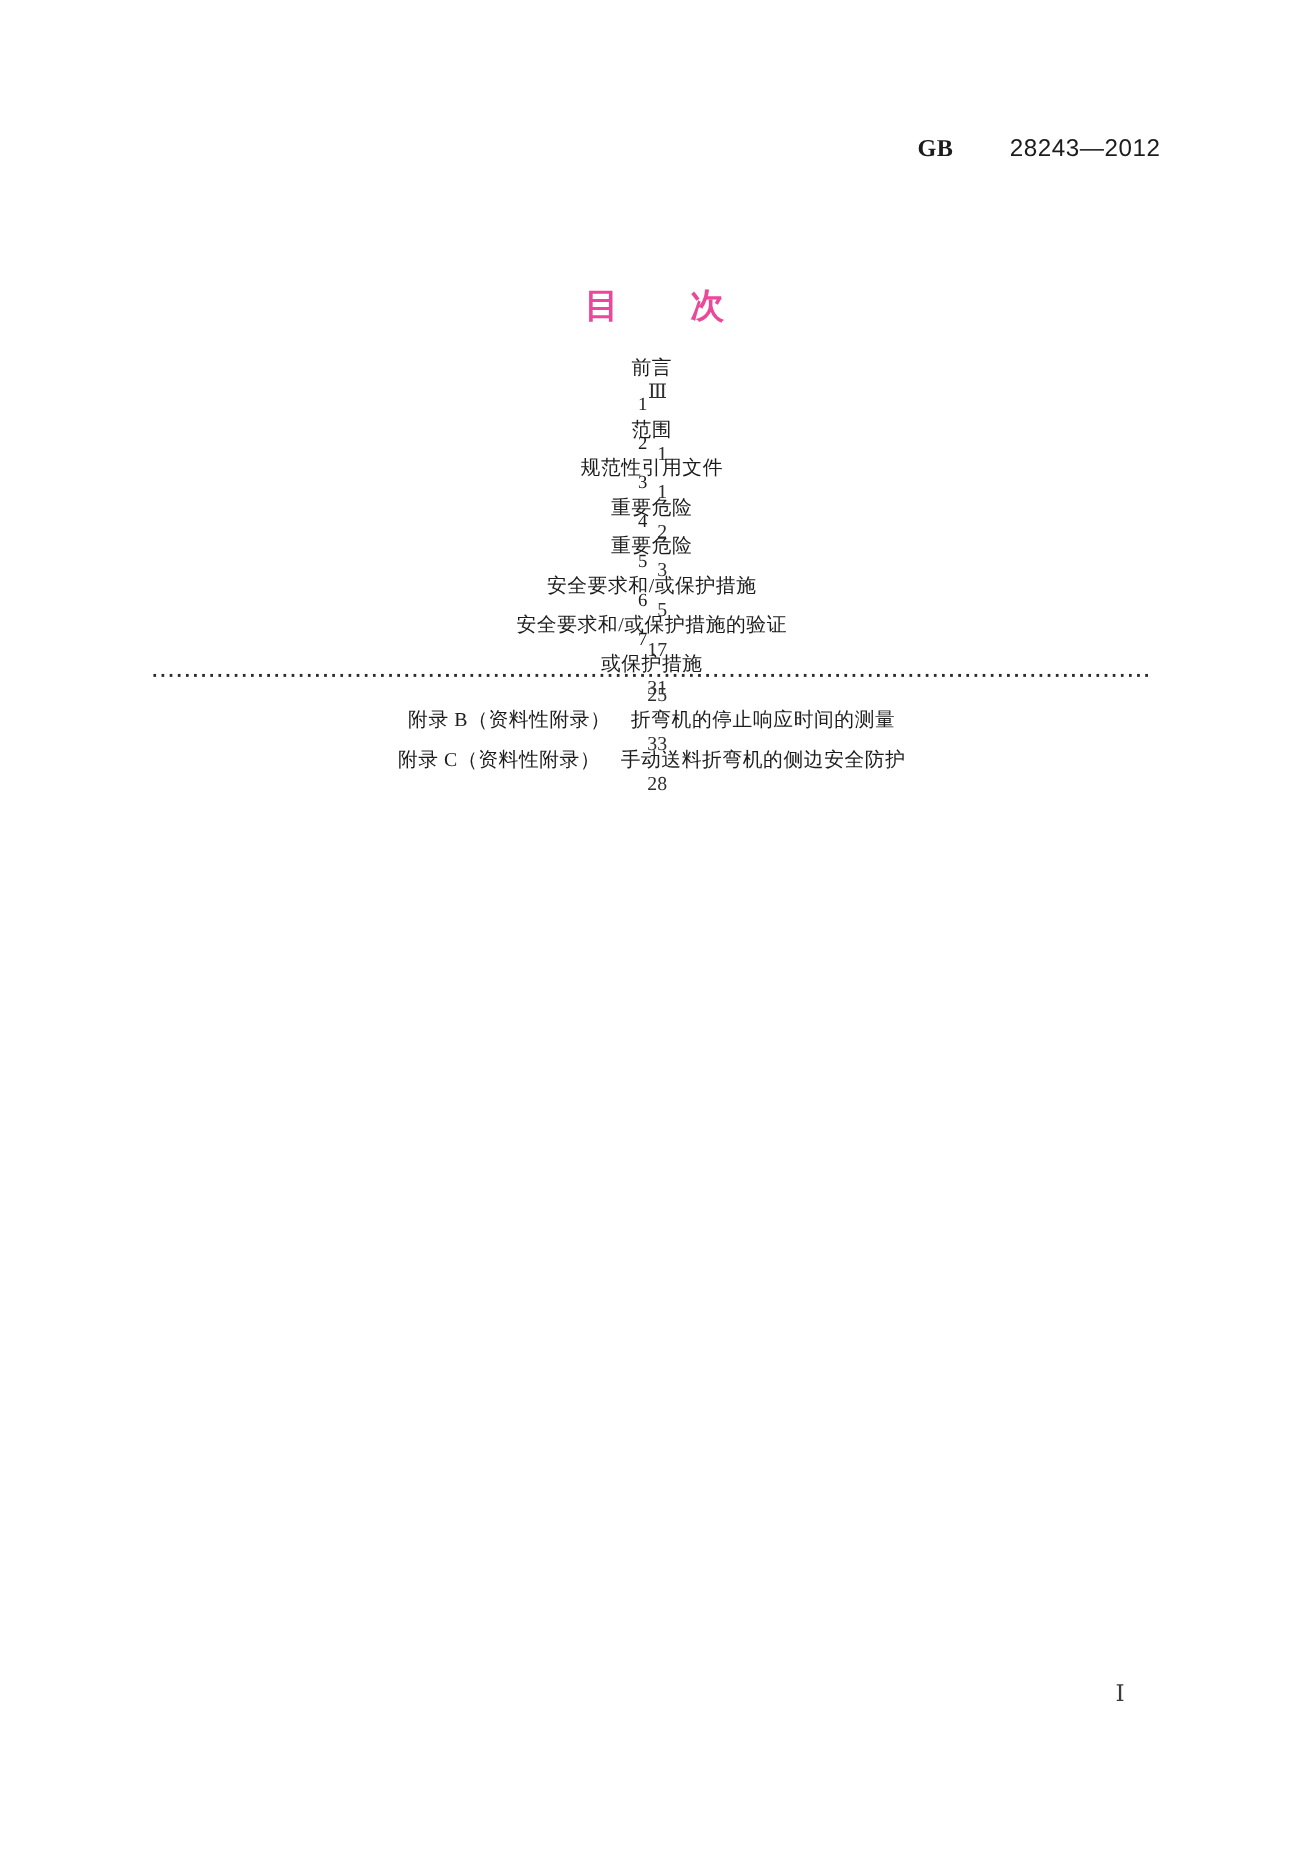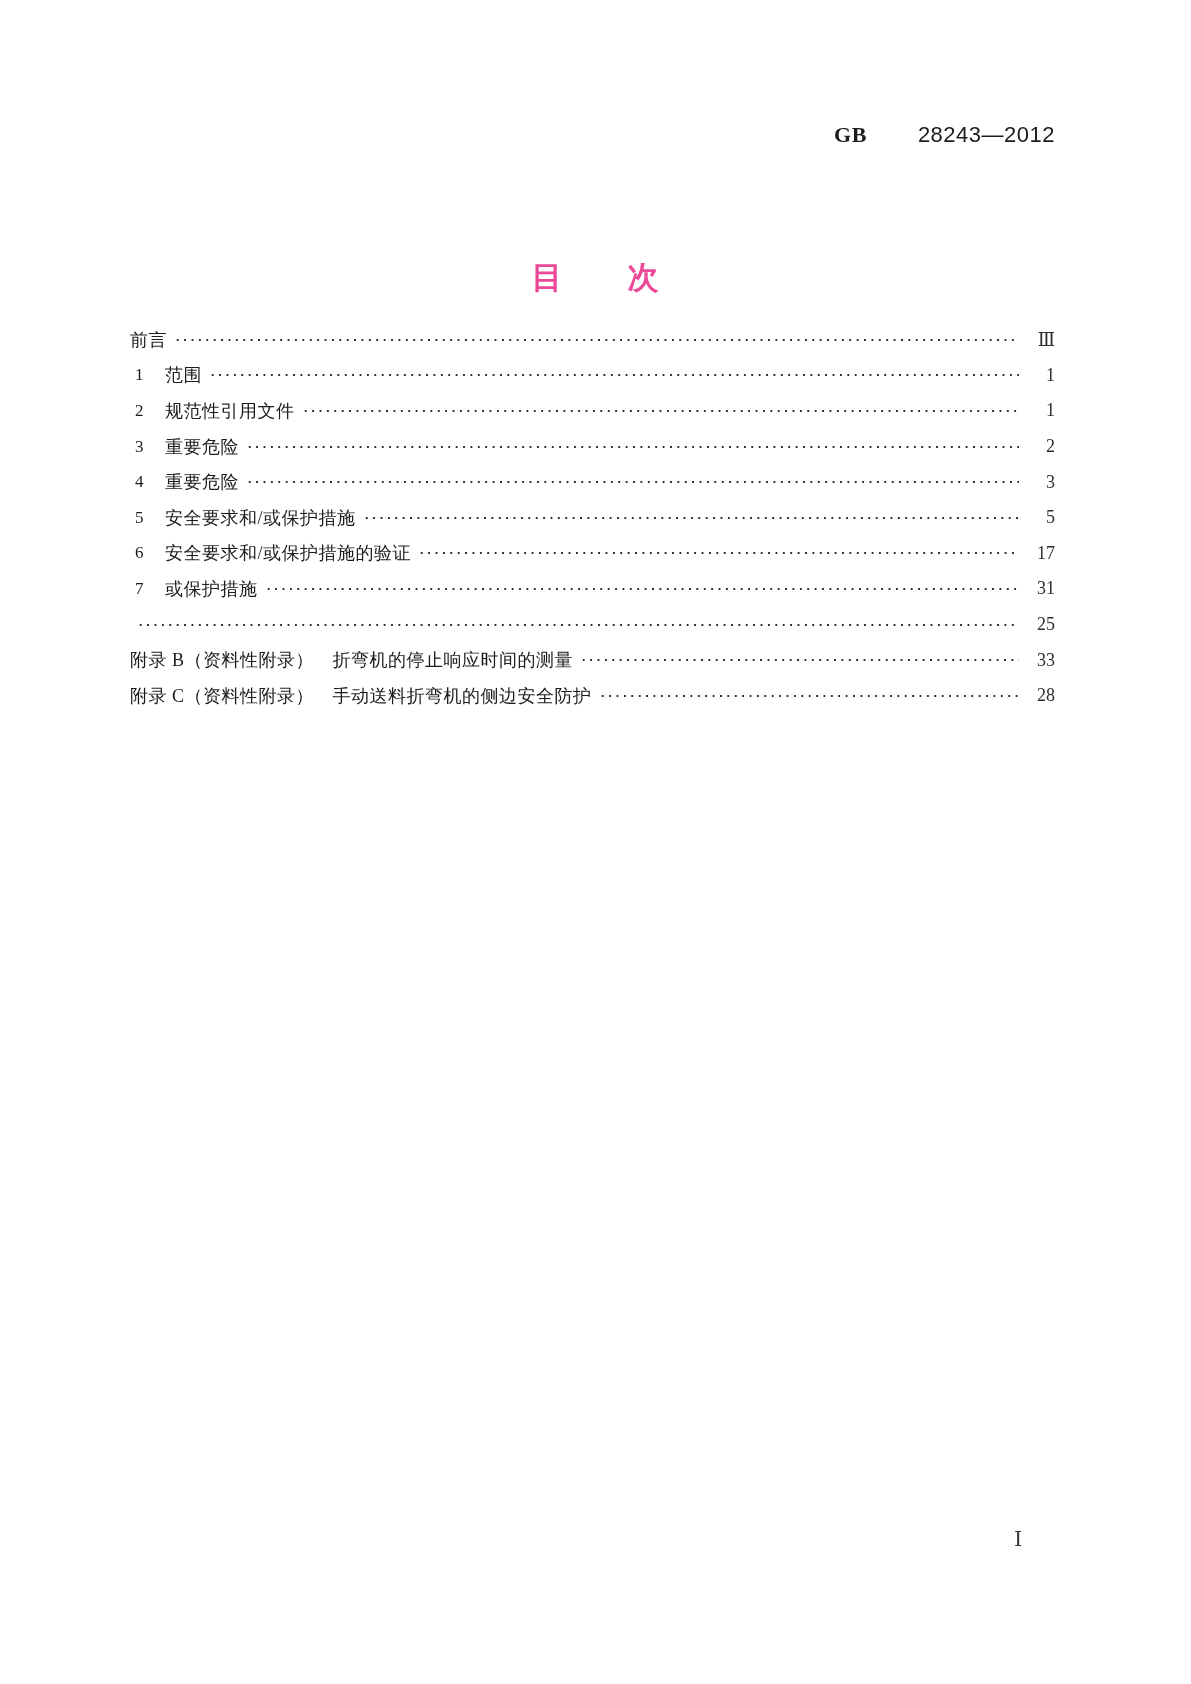--- a/index.html
+++ b/index.html
@@ -58,20 +58,21 @@
     top: 322px;
     left: 130px;
     right: 136px;
   }
   .toc-row {
     display: flex;
     align-items: center;
     height: 35.6px;
     font-size: 18px;
     white-space: pre;
+    flex-direction: column;
   }
   .toc-row .num {
     flex: none;
     width: 35px;
     padding-left: 5px;
     box-sizing: border-box;
     font-size: 17px;
   }
   .toc-row .label {
     flex: none;

